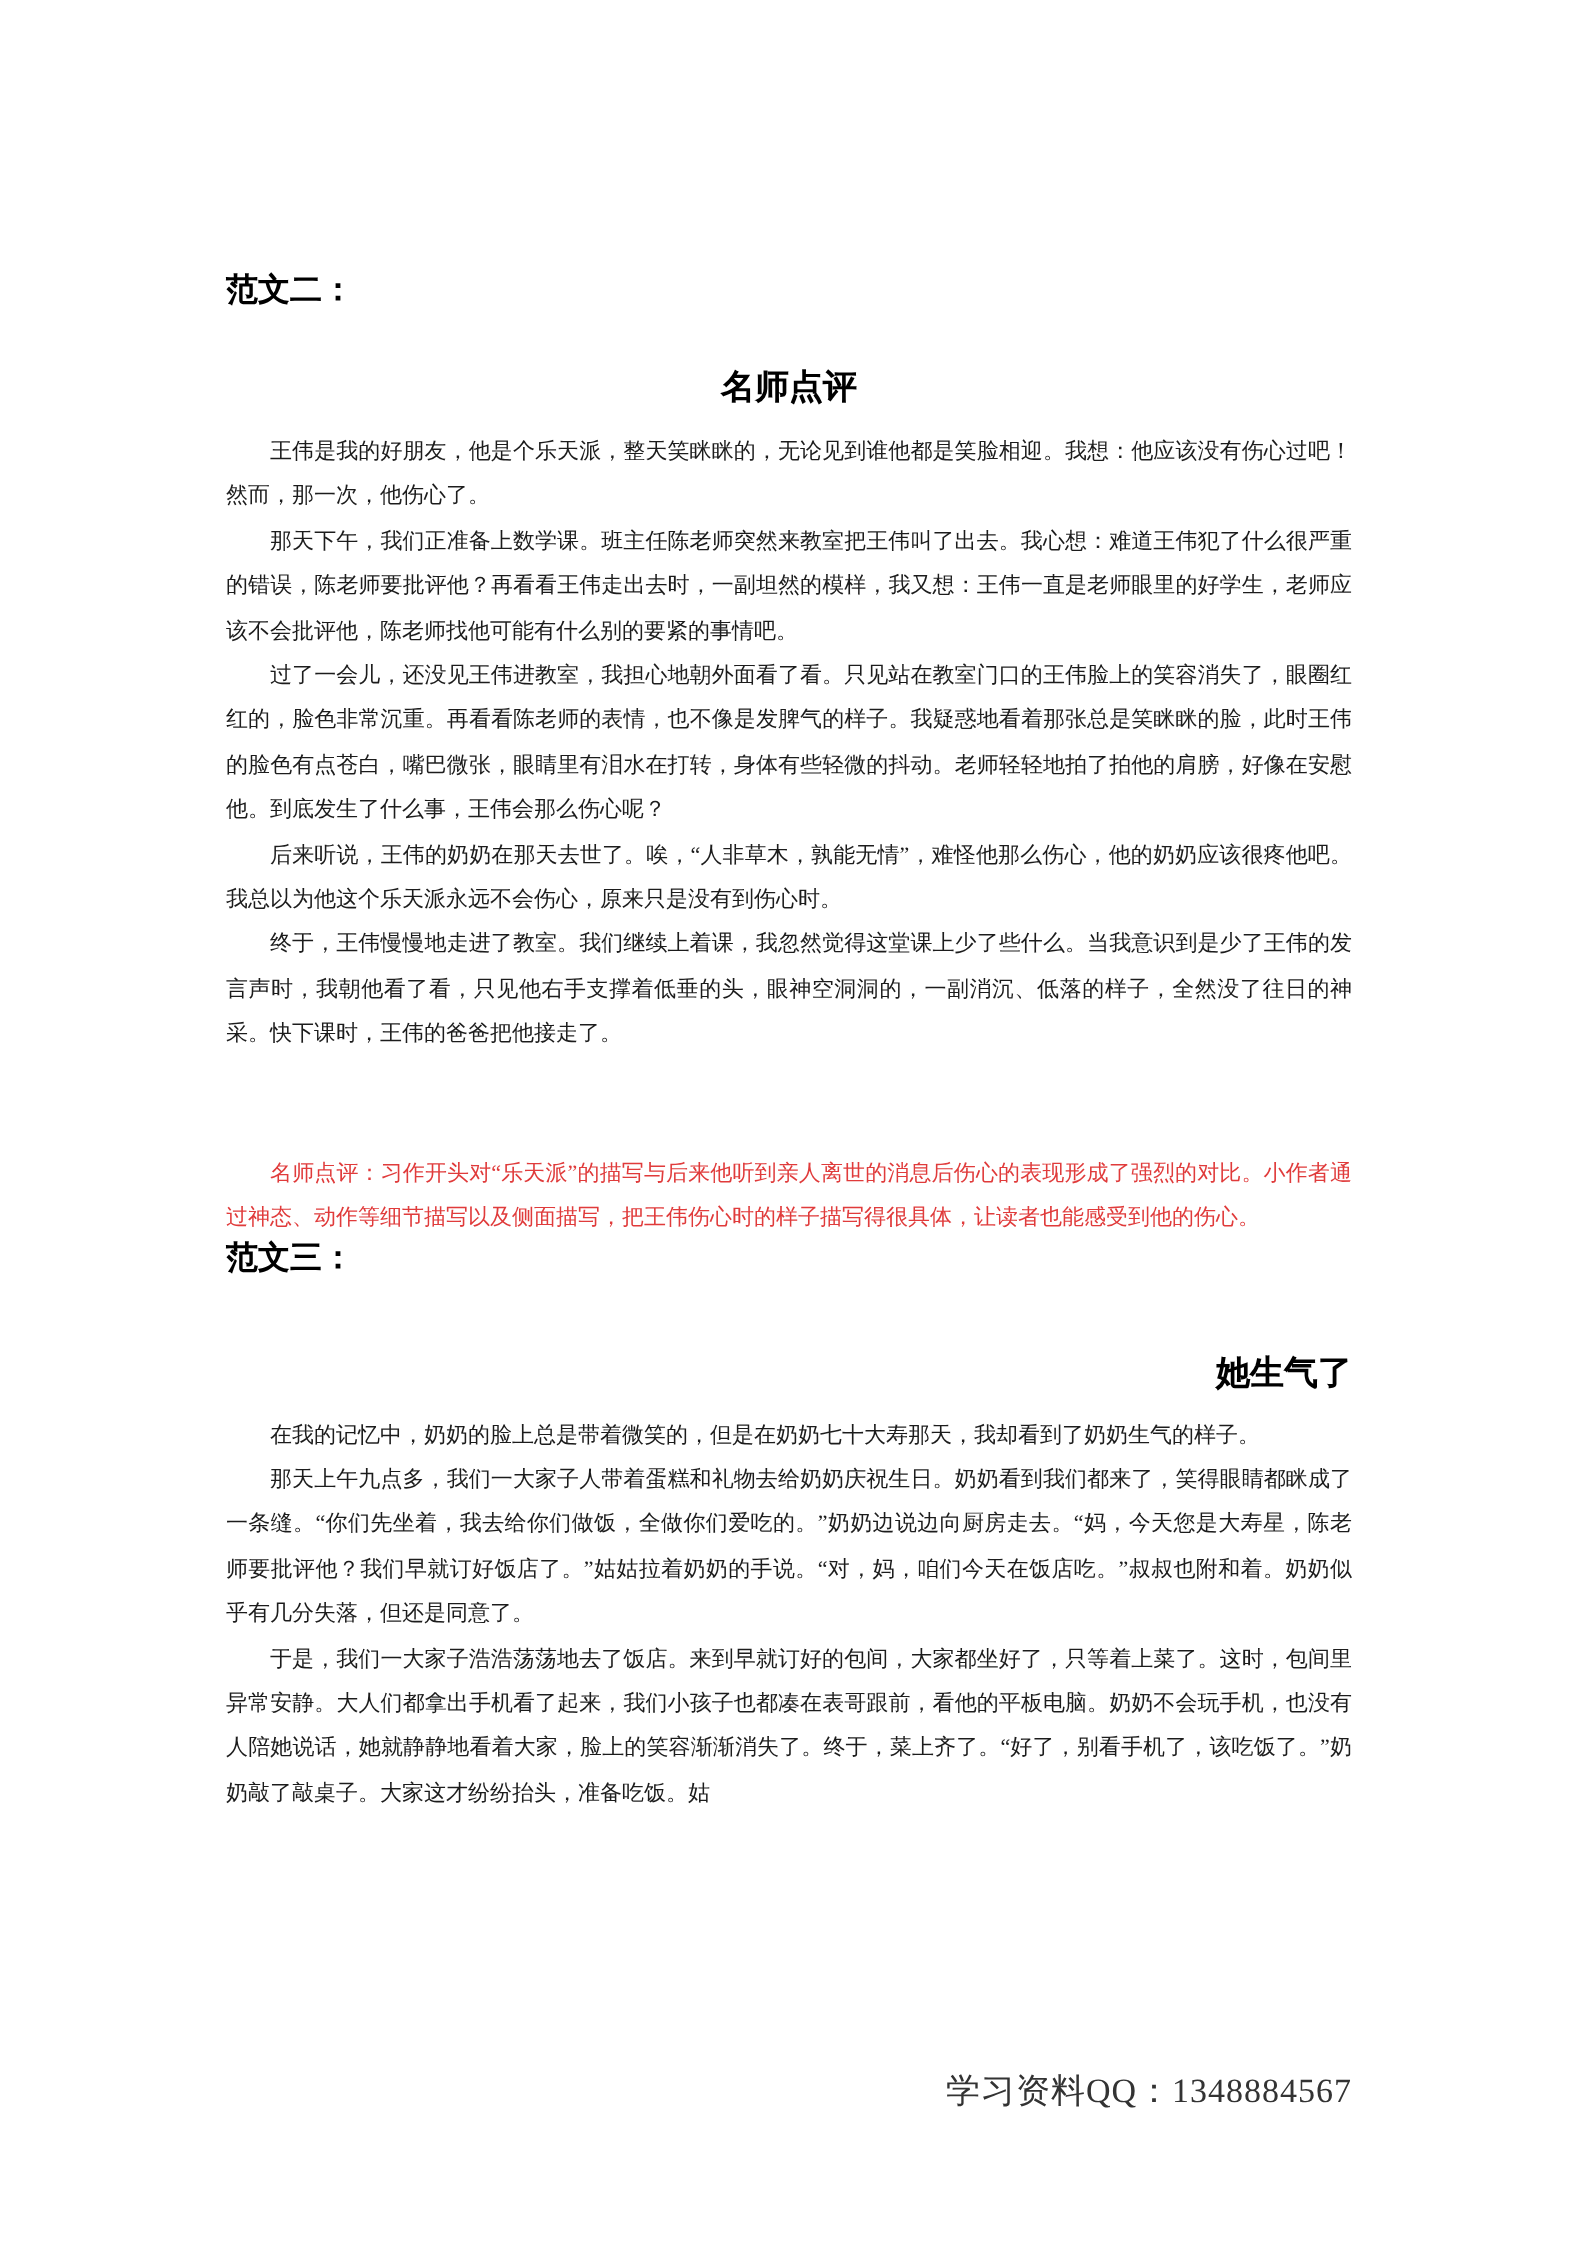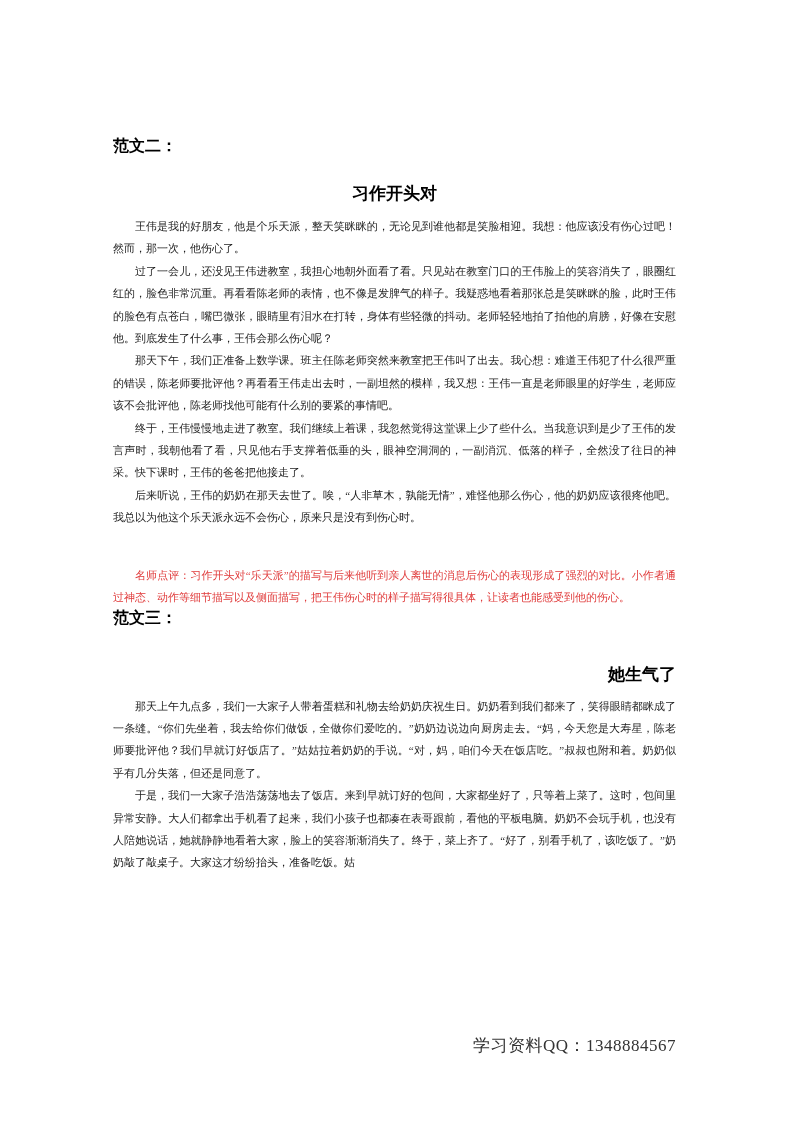--- a/index.html
+++ b/index.html
@@ -38,21 +38,21 @@
   .title-1 { margin-top: 29px; margin-bottom: 12px; }
   .title-2 { margin-top: 38px; margin-bottom: 11px; text-align: right; }
   p.body {
     font-size: 11px;
     line-height: 22.4px;
     text-align: justify;
     text-indent: 2em;
     word-break: break-all;
   }
   p.comment {
-    margin-top: 35px;
+    margin-top: 47px;
     color: #e03b3b;
   }
   .label-2 { }
   .footer {
     position: absolute;
     right: 117px;
     top: 1038px;
     font-size: 17px;
     line-height: 16px;
     font-family: "Liberation Serif", serif;
@@ -61,33 +61,34 @@
   }
 </style>
 </head>
 <body>
 
 <div class="page">
   <div class="content">
 
     <div class="section-label">范文二：</div>
 
-    <div class="essay-title title-1">习作开头对</div>
+    <div class="essay-title title-1">名师点评</div>
 
     <p class="body">王伟是我的好朋友，他是个乐天派，整天笑眯眯的，无论见到谁他都是笑脸相迎。我想：他应该没有伤心过吧！然而，那一次，他伤心了。</p>
+    <p class="body">那天下午，我们正准备上数学课。班主任陈老师突然来教室把王伟叫了出去。我心想：难道王伟犯了什么很严重的错误，陈老师要批评他？再看看王伟走出去时，一副坦然的模样，我又想：王伟一直是老师眼里的好学生，老师应该不会批评他，陈老师找他可能有什么别的要紧的事情吧。</p>
     <p class="body">过了一会儿，还没见王伟进教室，我担心地朝外面看了看。只见站在教室门口的王伟脸上的笑容消失了，眼圈红红的，脸色非常沉重。再看看陈老师的表情，也不像是发脾气的样子。我疑惑地看着那张总是笑眯眯的脸，此时王伟的脸色有点苍白，嘴巴微张，眼睛里有泪水在打转，身体有些轻微的抖动。老师轻轻地拍了拍他的肩膀，好像在安慰他。到底发生了什么事，王伟会那么伤心呢？</p>
-    <p class="body">那天下午，我们正准备上数学课。班主任陈老师突然来教室把王伟叫了出去。我心想：难道王伟犯了什么很严重的错误，陈老师要批评他？再看看王伟走出去时，一副坦然的模样，我又想：王伟一直是老师眼里的好学生，老师应该不会批评他，陈老师找他可能有什么别的要紧的事情吧。</p>
+    <p class="body">后来听说，王伟的奶奶在那天去世了。唉，“人非草木，孰能无情”，难怪他那么伤心，他的奶奶应该很疼他吧。我总以为他这个乐天派永远不会伤心，原来只是没有到伤心时。</p>
     <p class="body">终于，王伟慢慢地走进了教室。我们继续上着课，我忽然觉得这堂课上少了些什么。当我意识到是少了王伟的发言声时，我朝他看了看，只见他右手支撑着低垂的头，眼神空洞洞的，一副消沉、低落的样子，全然没了往日的神采。快下课时，王伟的爸爸把他接走了。</p>
-    <p class="body">后来听说，王伟的奶奶在那天去世了。唉，“人非草木，孰能无情”，难怪他那么伤心，他的奶奶应该很疼他吧。我总以为他这个乐天派永远不会伤心，原来只是没有到伤心时。</p>
 
     <p class="body comment">名师点评：习作开头对“乐天派”的描写与后来他听到亲人离世的消息后伤心的表现形成了强烈的对比。小作者通过神态、动作等细节描写以及侧面描写，把王伟伤心时的样子描写得很具体，让读者也能感受到他的伤心。</p>
 
     <div class="section-label label-2">范文三：</div>
 
     <div class="essay-title title-2">她生气了</div>
 
+    <p class="body">在我的记忆中，奶奶的脸上总是带着微笑的，但是在奶奶七十大寿那天，我却看到了奶奶生气的样子。</p>
     <p class="body">那天上午九点多，我们一大家子人带着蛋糕和礼物去给奶奶庆祝生日。奶奶看到我们都来了，笑得眼睛都眯成了一条缝。“你们先坐着，我去给你们做饭，全做你们爱吃的。”奶奶边说边向厨房走去。“妈，今天您是大寿星，陈老师要批评他？我们早就订好饭店了。”姑姑拉着奶奶的手说。“对，妈，咱们今天在饭店吃。”叔叔也附和着。奶奶似乎有几分失落，但还是同意了。</p>
     <p class="body">于是，我们一大家子浩浩荡荡地去了饭店。来到早就订好的包间，大家都坐好了，只等着上菜了。这时，包间里异常安静。大人们都拿出手机看了起来，我们小孩子也都凑在表哥跟前，看他的平板电脑。奶奶不会玩手机，也没有人陪她说话，她就静静地看着大家，脸上的笑容渐渐消失了。终于，菜上齐了。“好了，别看手机了，该吃饭了。”奶奶敲了敲桌子。大家这才纷纷抬头，准备吃饭。姑</p>
 
   </div>
 
   <div class="footer">学习资料QQ：1348884567</div>
 </div>
 
 </body></html>

